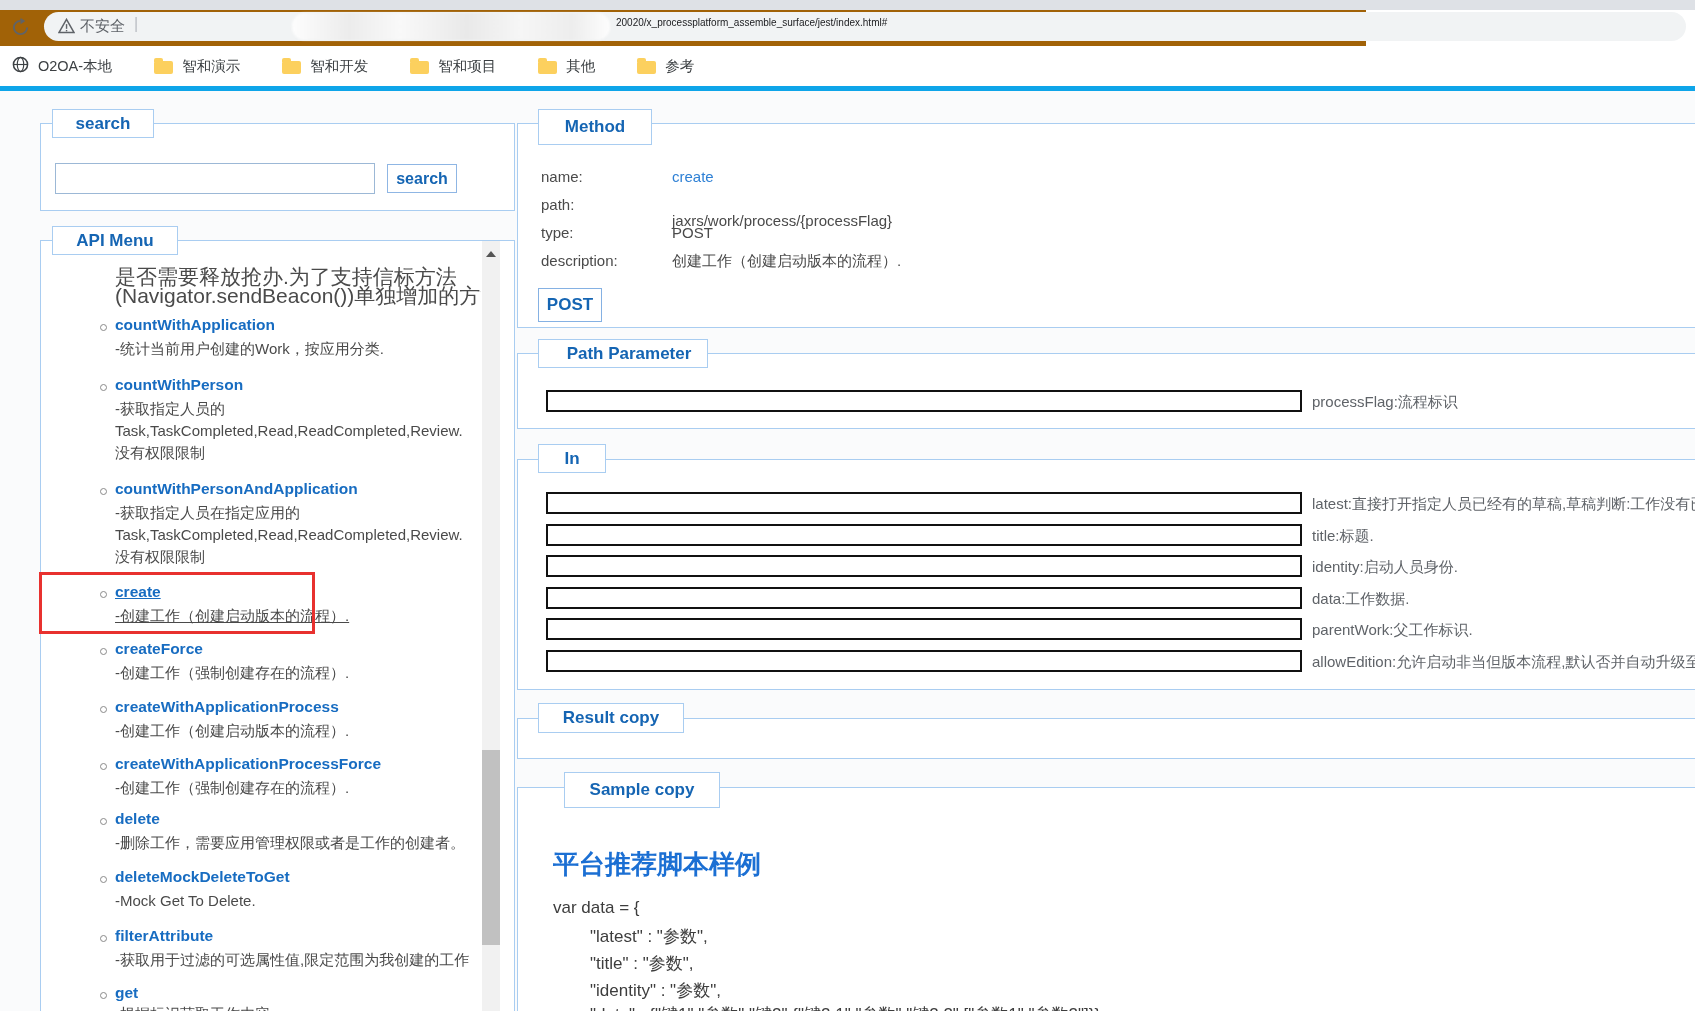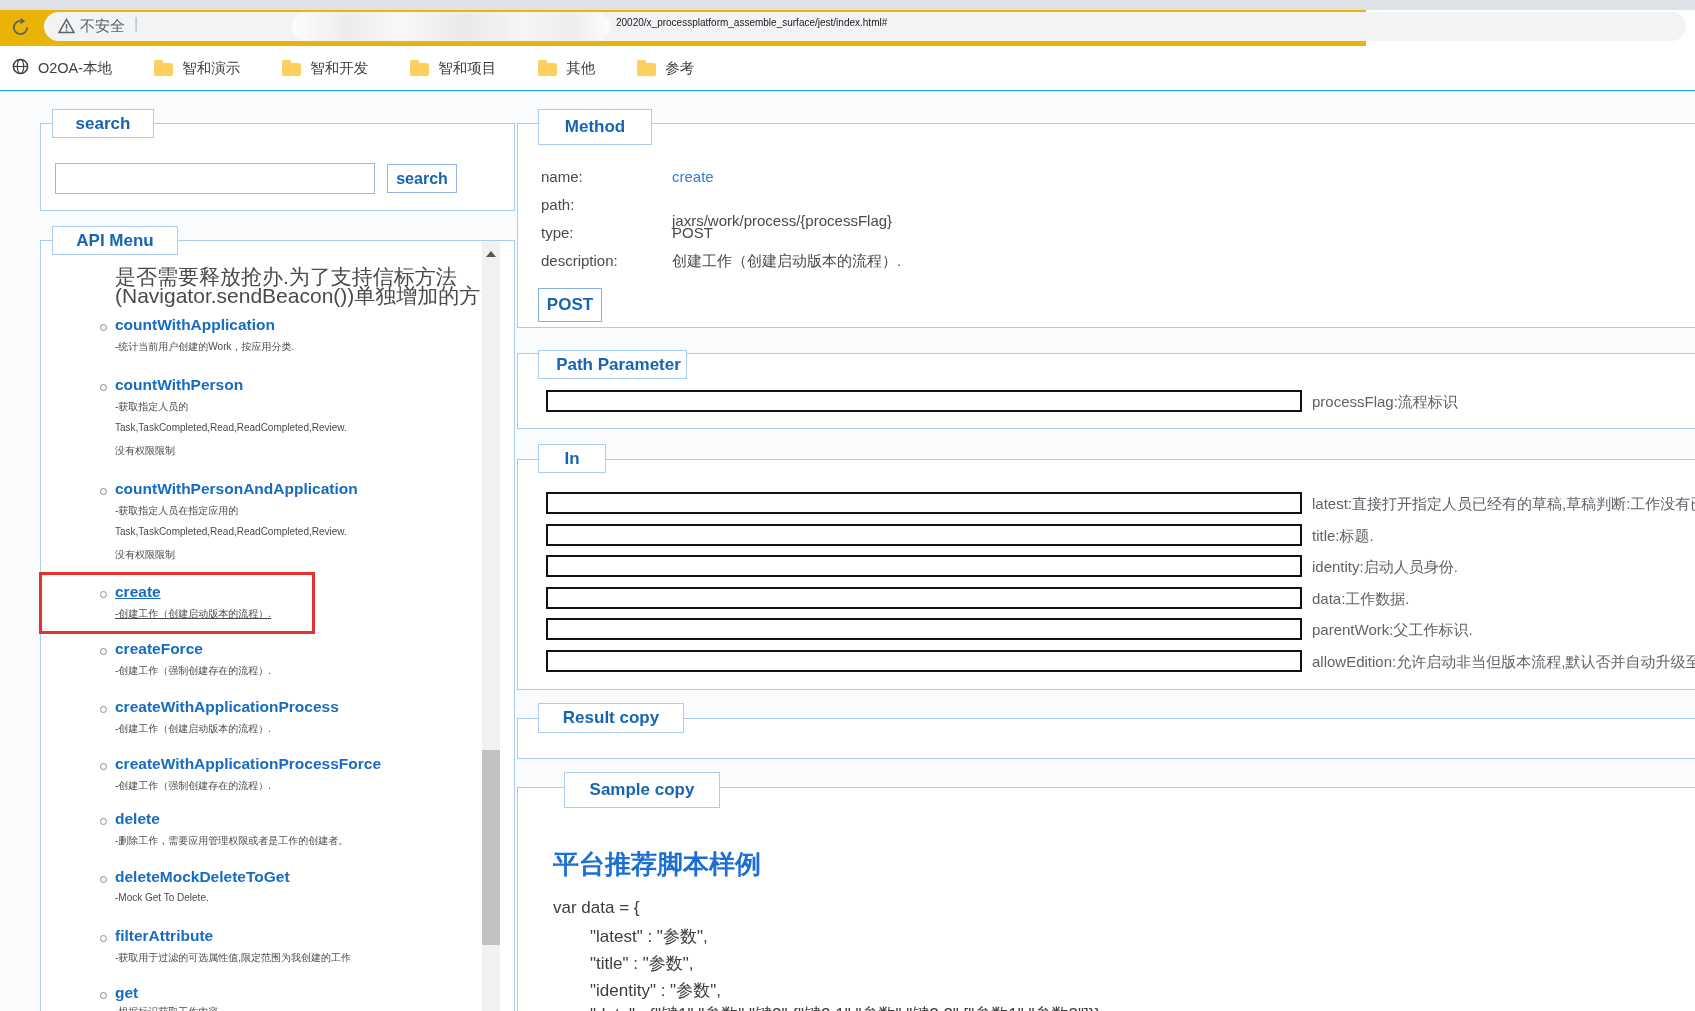--- a/index.html
+++ b/index.html
@@ -1,33 +1,33 @@
 <!DOCTYPE html>
 <html><head>
 <meta charset="utf-8">
 <style>
   * { margin:0; padding:0; box-sizing:border-box; }
   html,body { width:1695px; height:1011px; overflow:hidden; }
   body { position:relative; background:#fff; font-family:"Liberation Sans","DejaVu Sans",sans-serif; color:#4a4a4a; }
 
   
   .chrome-strip { position:absolute; left:0; top:0; width:1695px; height:10px; background:#dee1e6; }
-  .toolbar { position:absolute; left:0; top:10px; width:1366px; height:36px; background:#eab308; }
+  .toolbar { position:absolute; left:0; top:10px; width:1366px; height:36px; background:#a16207; }
   .reload-btn { position:absolute; left:6px; top:3px; width:28px; height:28px; display:flex; align-items:center; justify-content:center; cursor:pointer; }
   .addr-pill { position:absolute; left:44px; top:2px; width:1642px; height:29px; background:#f1f3f4; border-radius:15px; }
   .warn-icon { position:absolute; left:14px; top:6px; }
   .sec-label { position:absolute; left:36px; top:5px; font-size:15px; color:#5f6368; }
   .sec-sep { position:absolute; left:90px; top:3px; font-size:16px; color:#babec3; }
   .blur-patch { position:absolute; left:248px; top:1px; width:318px; height:27px; border-radius:13px;
     background:linear-gradient(90deg,#fdfdfd 0%,#ececec 18%,#f9f9f9 34%,#e9e9e9 55%,#f6f6f6 72%,#ededed 88%,#fdfdfd 100%);
     filter:blur(1px); }
   .url-text { position:absolute; left:572px; top:5px; font-size:10px; color:#202124; white-space:nowrap; }
 
   .bookmarks { position:absolute; left:0; top:46px; width:1695px; height:45px; background:#fff;
-    border-bottom:1px solid #0ea5e9; display:flex; align-items:center; padding-left:12px; }
+    border-bottom:5px solid #0ea5e9; display:flex; align-items:center; padding-left:12px; }
   .bm-item { display:flex; align-items:center; margin-right:42px; cursor:pointer; }
   .bm-item .bm-label { font-size:14.5px; color:#3c4043; margin-left:9px; white-space:nowrap; }
   .folder { position:relative; width:19px; height:13px; background:#fcd05e; border-radius:2px; margin-top:3px; }
   .folder::before { content:""; position:absolute; left:0; top:-3px; width:9px; height:4px; background:#fcd05e; border-radius:2px 2px 0 0; }
 
   
   .page { position:absolute; left:0; top:91px; width:1695px; height:920px; background:#fafbfc; }
 
   .panel { position:absolute; background:#fff; border:1px solid #a9cdf1; }
   .legend { position:absolute; background:#fff; border:1px solid #a9cdf1; z-index:5;
@@ -36,21 +36,21 @@
 
   
   .search-input { position:absolute; left:55px; top:163px; width:320px; height:31px; border:1px solid #9cb8d6; background:#fff; font-size:15px; padding:0 6px; z-index:3; }
   .search-btn { position:absolute; left:387px; top:164px; width:70px; height:29px; background:#fff; border:1px solid #8fb6e4;
     font-size:16px; font-weight:bold; color:#1565b3; cursor:pointer; z-index:3; font-family:inherit; }
 
   
   .menu-clip { position:absolute; left:41px; top:241px; width:440px; height:770px; overflow:hidden; z-index:2; }
   .menu-line { position:absolute; white-space:nowrap; }
   .m-label { font-size:15.5px; font-weight:bold; color:#176cc1; cursor:pointer; }
-  .m-desc { font-size:10px; color:#4a4a4a; }
+  .m-desc { font-size:15px; color:#4a4a4a; }
   .m-intro { font-size:21px; color:#4a4a4a; }
   .bullet { position:absolute; width:7px; height:7px; border:1.5px solid #8a8a8a; border-radius:50%; background:#fff; }
   .hl-box { position:absolute; left:39px; top:572px; width:276px; height:62px; border:3px solid #e8312f; z-index:4; pointer-events:none; }
   .underlined { text-decoration:underline; }
 
   
   .sb-track { position:absolute; left:482px; top:241px; width:18px; height:770px; background:#f1f1f1; z-index:3; }
   .sb-up { position:absolute; left:0; top:6px; width:18px; height:14px; display:flex; align-items:center; justify-content:center; cursor:pointer; }
   .sb-up::before { content:""; border-left:5px solid transparent; border-right:5px solid transparent; border-bottom:6px solid #555; }
   .sb-thumb { position:absolute; left:0; top:509px; width:18px; height:195px; background:#c1c1c1; cursor:grab; }
@@ -207,21 +207,21 @@
 <div class="mrow-value link-blue" style="top:168px;">create</div>
 <div class="mrow-label" style="top:196px;">path:</div>
 <div class="mrow-value" style="top:196px;margin-top:16px;">jaxrs/work/process/{processFlag}</div>
 <div class="mrow-label" style="top:224px;">type:</div>
 <div class="mrow-value" style="top:224px;">POST</div>
 <div class="mrow-label" style="top:252px;">description:</div>
 <div class="mrow-value" style="top:252px;">创建工作（创建启动版本的流程）.</div>
 <button class="post-btn">POST</button>
 
 <div class="panel" style="left:517px; top:353px; width:1400px; height:76px;"></div>
-<div class="legend" style="left:538px; top:350px; width:149px; height:29px;padding-left:12px;">Path Parameter</div>
+<div class="legend" style="left:538px; top:339px; width:170px; height:29px;padding-left:12px;">Path Parameter</div>
 <input class="param-input" style="top: 390px;" value="">
 <div class="param-label" style="top:393px;">processFlag:流程标识</div>
 
 <div class="panel" style="left:517px; top:459px; width:1400px; height:231px;"></div>
 <div class="legend" style="left:538px; top:444px; width:68px; height:29px;">In</div>
 
 <input class="param-input" style="top: 492px;" value="">
 <div class="param-label" style="top:495px;">latest:直接打开指定人员已经有的草稿,草稿判断:工作没有已</div>
 <input class="param-input" style="top: 524px;" value="">
 <div class="param-label" style="top:527px;">title:标题.</div>

